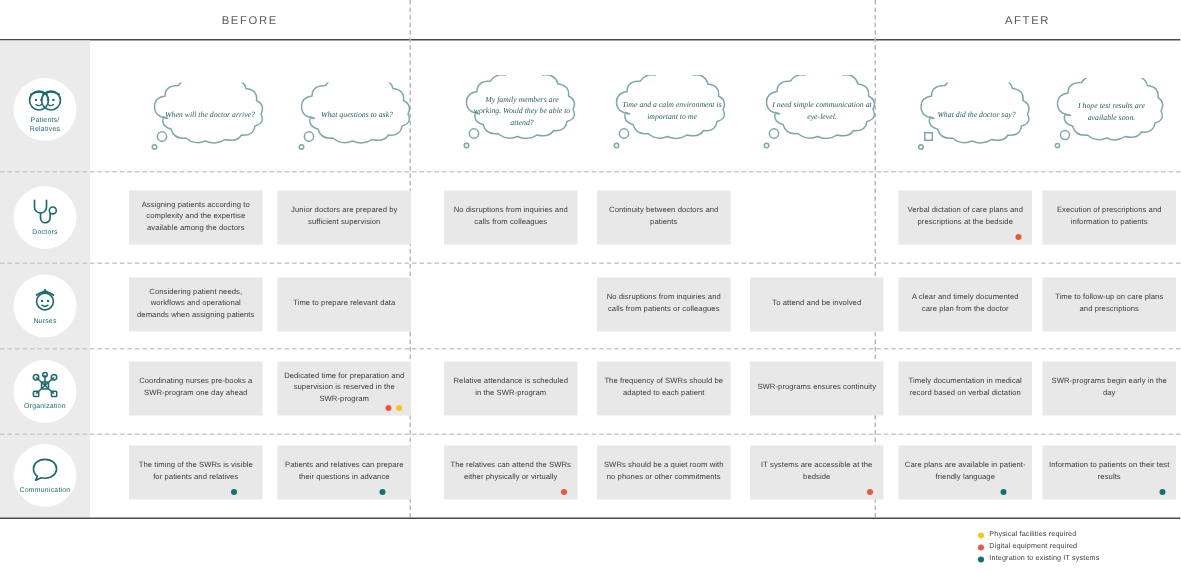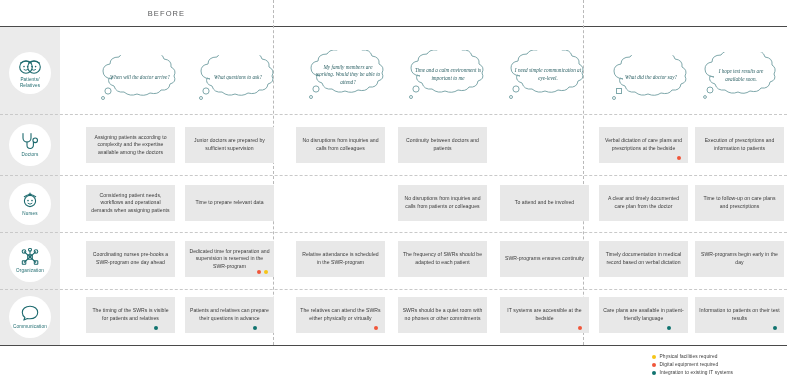--- a/index.html
+++ b/index.html
@@ -101,20 +101,23 @@
   .legend-dot { width: 4px; height: 4px; border-radius: 50%; flex: none; }
   .legend-label { font-size: 4.8px; color: #3a3a3a; letter-spacing: .1px; }
 </style>
 </head>
 <body>
 
 <div id="root">
 
   <div class="phase-header" style="left:60px;width:213px;">
     <span>BEFORE</span>
+  </div>
+  <div class="phase-header" style="left:583px;width:204px;">
+    <span>AFTER</span>
   </div>
   <div class="header-rule"></div>
 
   <div class="v-div" style="left:273px;"></div>
   <div class="v-div" style="left:583px;"></div>
 
   <div class="left-col"></div>
 
   <div class="row-label" style="top:32px;height:82px;">
     <div class="label-circle">

